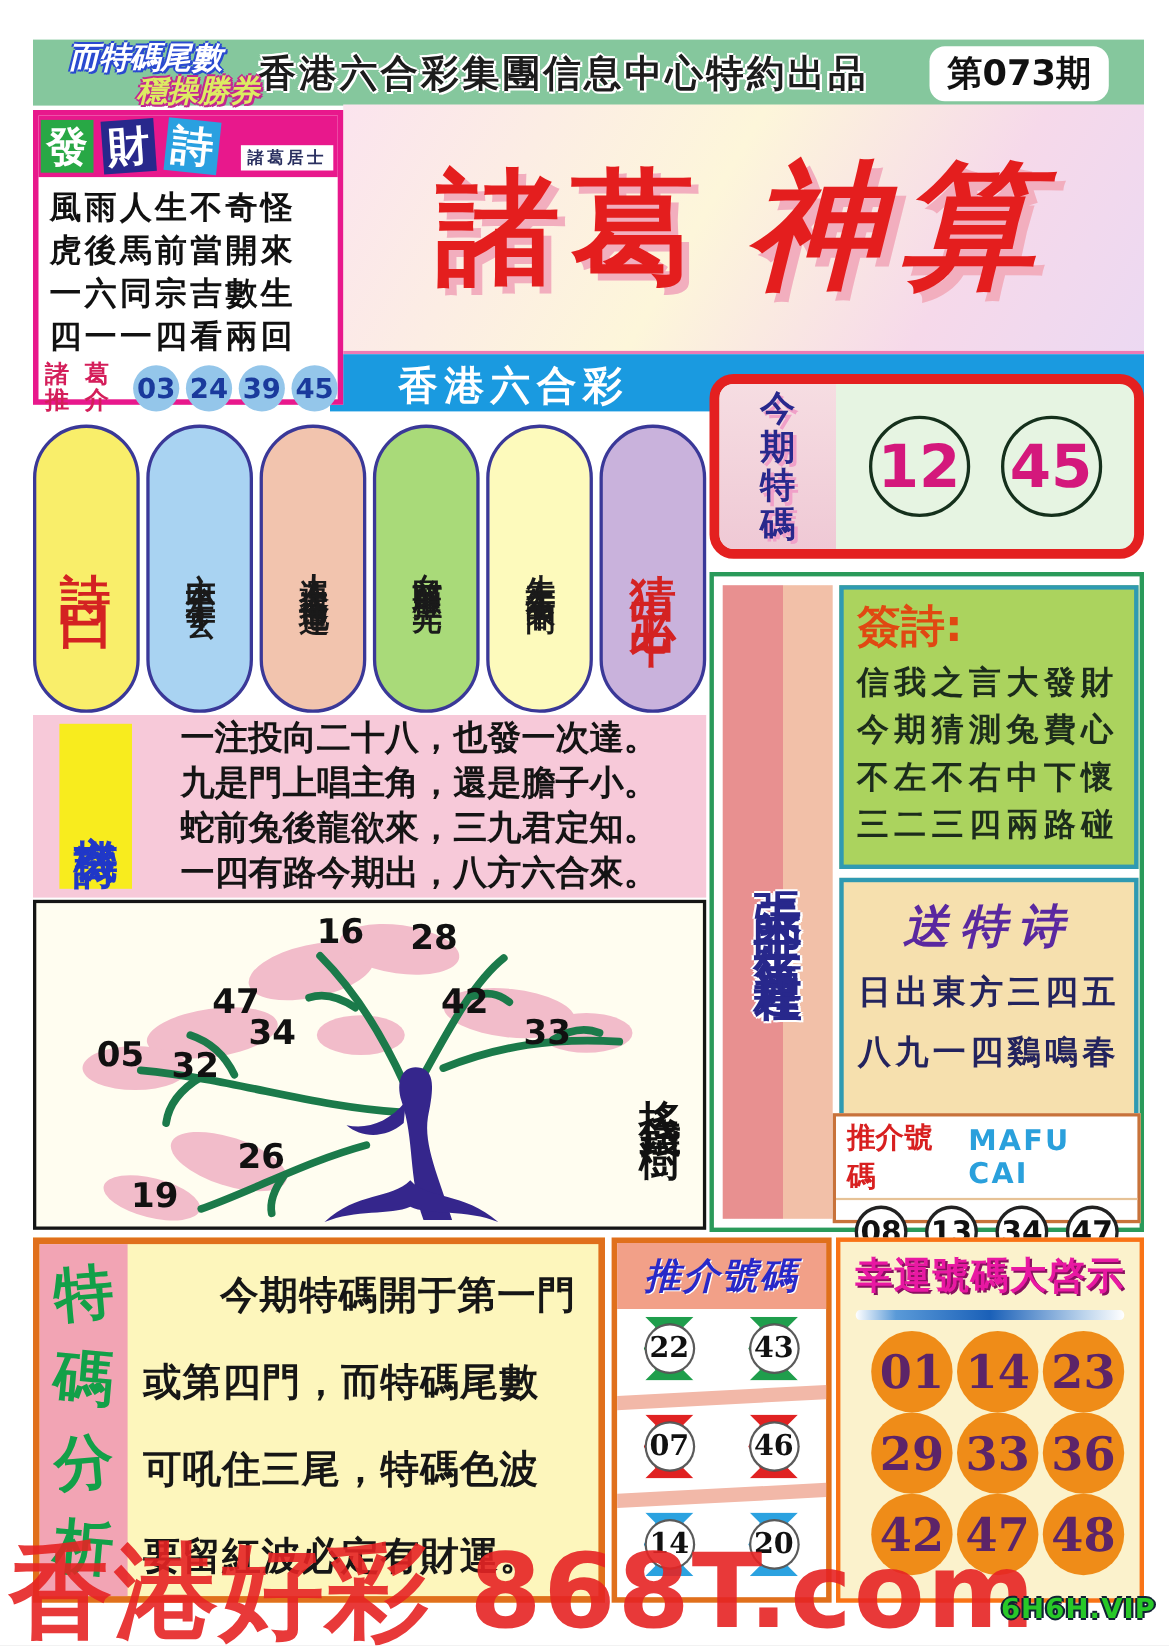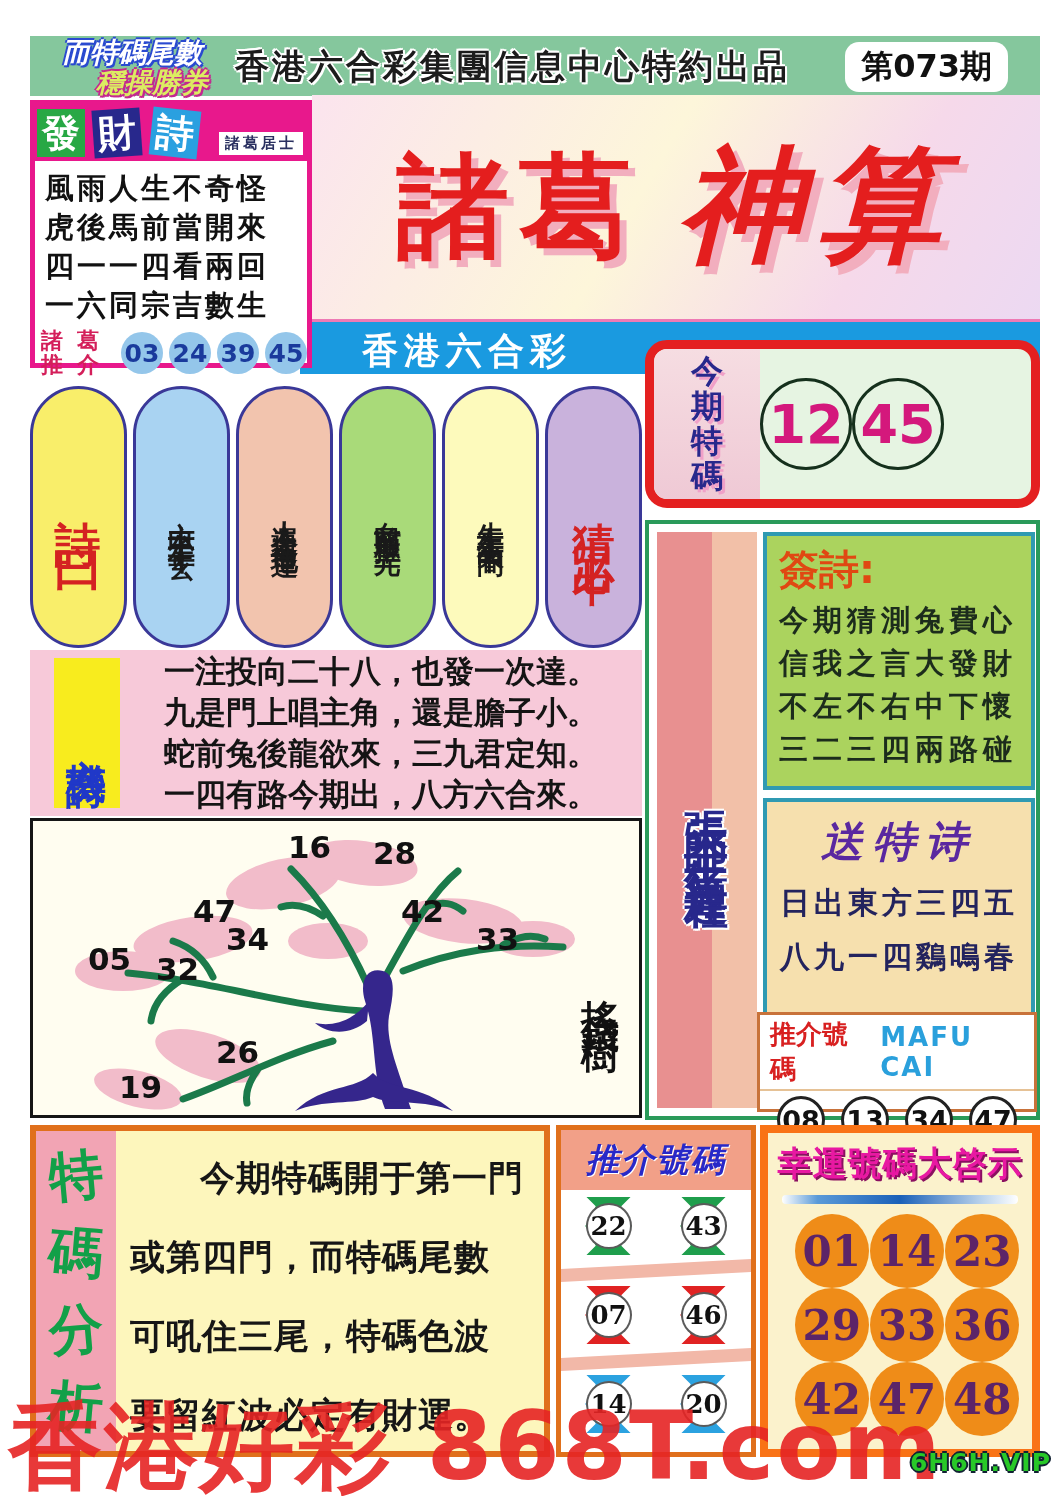--- a/index.html
+++ b/index.html
@@ -17,21 +17,21 @@
     letter-spacing:3px;
     text-shadow:-2px 0 #fff,2px 0 #fff,0 -2px #fff,0 2px #fff,2px 2px #fff,-2px -2px #fff;
   }
   .issue-pill {
     position:absolute; right:32px; top:6px; background:#ffffff; border-radius:14px;
     padding:3px 16px; font-size:32px; font-weight:900; color:#111;
   }
   .slogan { position:absolute; left:62px; top:38px; z-index:4; font-style:italic; font-weight:900; line-height:30px; }
   .slogan-1 { font-size:28px; color:#ffffff;
     text-shadow:-2px 0 #2a4ad0,2px 0 #2a4ad0,0 -2px #2a4ad0,0 2px #2a4ad0,2px 2px #2a4ad0; }
-  .slogan-2 { font-size:28px; color:#dcec62; margin-left:34px;
+  .slogan-2 { font-size:28px; color:#dcec62; margin-left:62px;
     text-shadow:-2px 0 #c42890,2px 0 #c42890,0 -2px #c42890,0 2px #c42890,2px 2px #c42890; }
 
   
   .fortune-box { position:absolute; left:30px; top:100px; width:282px; height:268px;
     border:5px solid #e8188c; background:#fff; z-index:3; }
   .fortune-head { position:relative; height:56px; background:#e8188c; }
   .tile { position:absolute; top:4px; width:48px; height:48px; display:flex; align-items:center; justify-content:center;
     color:#fff; font-size:38px; font-weight:900; }
   .tile-1 { left:2px; background:#28a845; }
   .tile-2 { left:58px; background:#28288c; transform:rotate(-4deg); }
@@ -60,21 +60,21 @@
   .blue-bar { position:absolute; left:300px; top:322px; width:740px; height:52px; background:#1a9ae0; z-index:1; }
   .blue-bar span { position:absolute; left:62px; top:5px; color:#fff; font-size:36px; font-weight:900; letter-spacing:6px; }
 
   
   .special-box { position:absolute; left:645px; top:340px; width:395px; height:168px;
     border:9px solid #e42020; border-radius:22px; background:#e6f4e2; display:flex; z-index:3; overflow:hidden; }
   .special-label { width:106px; background:linear-gradient(180deg,#f6dde2,#efc9d5);
     display:flex; flex-direction:column; align-items:center; justify-content:center; }
   .special-label span { font-size:32px; font-weight:900; color:#28288c; line-height:35px;
     text-shadow:3px 3px 0 #f0a0c8; }
-  .special-nums { flex:1; display:flex; align-items:center; }
+  .special-nums { flex:1; display:flex; align-items:center; justify-content:center; gap:28px; }
   .special-ball { width:92px; height:92px; border:3px solid #15301c; border-radius:50%;
     display:flex; align-items:center; justify-content:center; font-size:54px; font-weight:700; color:#d4187c; }
 
   
   .capsules { position:absolute; left:30px; top:386px; width:612px; height:262px; display:flex; gap:6px; }
   .cap { flex:1; border:3px solid #3a3898; border-radius:50px; display:flex; align-items:center; justify-content:center; }
   .cap-v { writing-mode:vertical-rl; text-orientation:upright; font-weight:900; }
   .cap1 { background:#f9ee6a; } .cap1 .cap-v { font-size:46px; color:#d42222; letter-spacing:34px; }
   .cap2 { background:#a9d3f2; } .cap2 .cap-v { font-size:27px; color:#1a1a1a; letter-spacing:5px; }
   .cap3 { background:#f2c4ae; } .cap3 .cap-v { font-size:27px; color:#1a1a1a; letter-spacing:5px; }
@@ -147,21 +147,21 @@
   .shield { position:relative; width:58px; height:58px; }
   .shield::before { content:""; position:absolute; inset:0;
     clip-path:polygon(12% 0,88% 0,72% 16%,90% 50%,72% 84%,88% 100%,12% 100%,28% 84%,10% 50%,28% 16%);
     background:var(--sc,#1f9e4c); }
   .shield .inner { position:absolute; inset:6px; background:#fff; border:2px solid rgba(20,20,20,.7);
     border-radius:50%; display:flex; align-items:center; justify-content:center;
     font-family:"DejaVu Serif", serif; font-size:26px; font-weight:700; color:#111; }
   .row-g .shield { --sc:#1f9e4c; } .row-r .shield { --sc:#e02222; } .row-b .shield { --sc:#2ba2e0; }
 
   .lucky-box { position:absolute; left:760px; top:1125px; width:280px; height:332px;
-    border:8px solid #f97316; background:#fbf2cc; text-align:center; }
+    border:4px solid #f97316; background:#fbf2cc; text-align:center; }
   .lucky-title { font-size:34px; font-weight:900; color:#e818a2; margin-top:8px; letter-spacing:1px;
     text-shadow:2px 2px 0 #8a1060; }
   .lucky-bar { height:9px; margin:8px 14px 4px 14px;
     background:linear-gradient(90deg,#ffffff,#5a9ad8 15%,#1a60b8 50%,#bcd4ec 85%,#ffffff); border-radius:4px; }
   .lucky-grid { display:grid; grid-template-columns:repeat(3,1fr); row-gap:0; padding:6px 12px; justify-items:center;margin-left:14px; }
   .lucky-ball { width:74px; height:74px; border-radius:50%; background:#ef8c18;
     display:flex; align-items:center; justify-content:center;
     font-family:"DejaVu Serif", serif; font-size:42px; font-weight:700; color:#5c2468; }
 
   
@@ -188,22 +188,22 @@
   <div class="fortune-box">
     <div class="fortune-head">
       <div class="tile tile-1">發</div>
       <div class="tile tile-2">財</div>
       <div class="tile tile-3">詩</div>
       <div class="author-pill">諸葛居士</div>
     </div>
     <div class="fortune-lines">
       <div>風雨人生不奇怪</div>
       <div>虎後馬前當開來</div>
+      <div>一六同宗吉數生</div>
       <div>四一一四看兩回</div>
-      <div>一六同宗吉數生</div>
     </div>
     <div class="recommend-row">
       <div class="rec-label">
         <div>諸葛</div>
         <div>推介</div>
       </div>
       <div class="rec-balls">
         <div class="rec-ball">03</div>
         <div class="rec-ball">24</div>
         <div class="rec-ball">39</div>
@@ -312,22 +312,22 @@
     <span class="tree-label">搖錢樹</span>
   </div>
 
   <div class="right-panel">
     <div class="zodiac-strip">
       <span>張天師十二生肖算運程</span>
     </div>
 
     <div class="sign-box">
       <div class="sign-title">簽詩:</div>
+      <div class="line">信我之言大發財</div>
       <div class="line">今期猜測兔費心</div>
-      <div class="line">信我之言大發財</div>
       <div class="line">不左不右中下懷</div>
       <div class="line">三二三四兩路碰</div>
     </div>
 
     <div class="verse-box">
       <div class="verse-title">送特诗</div>
       <div class="line">日出東方三四五</div>
       <div class="line">八九一四鷄鳴春</div>
     </div>
 

